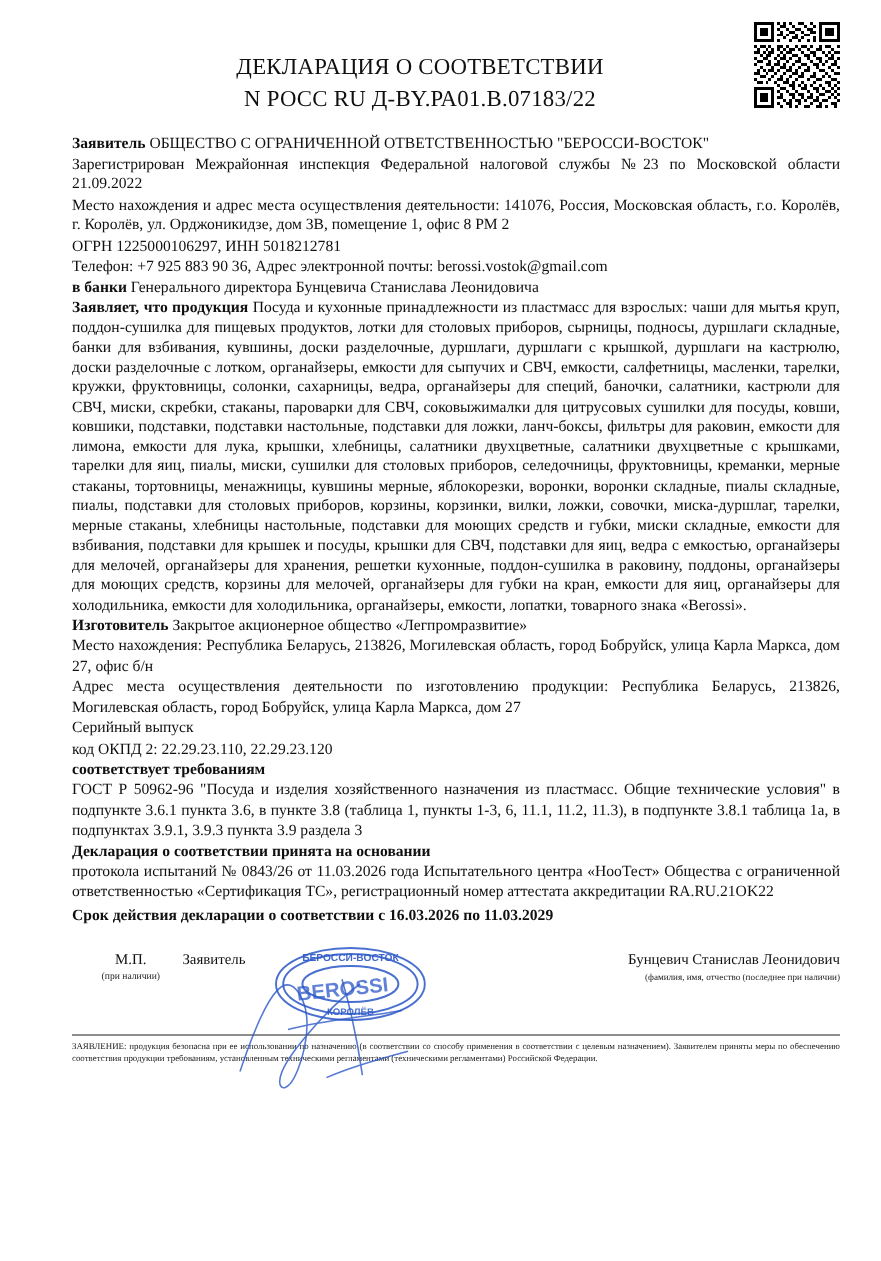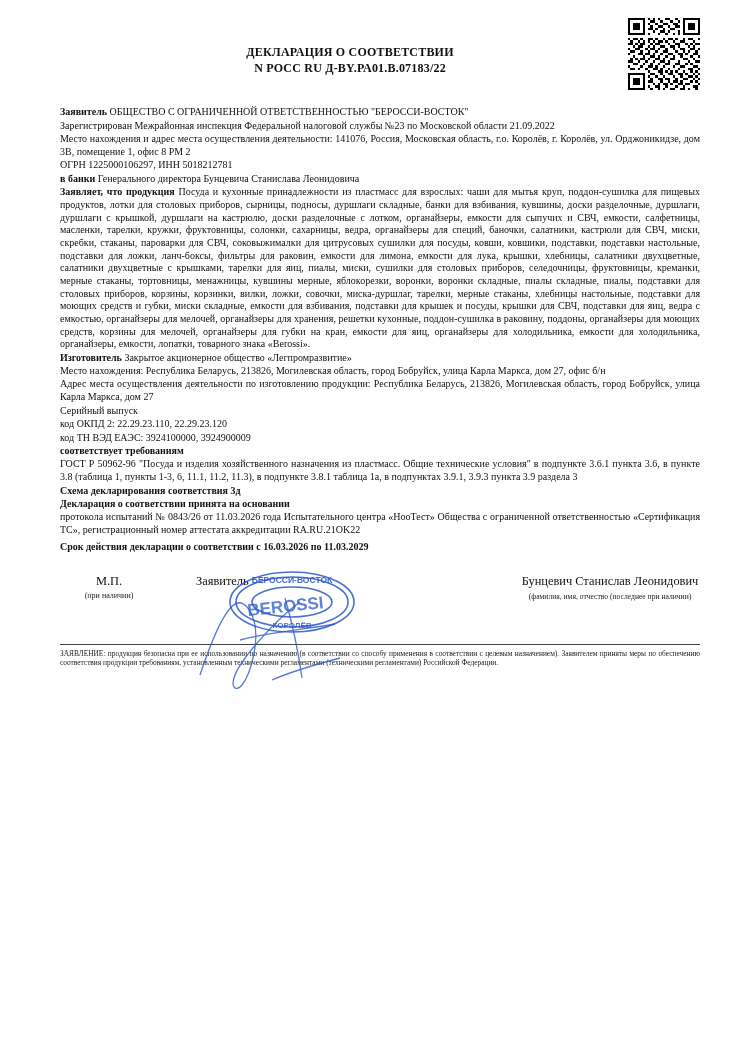--- a/index.html
+++ b/index.html
@@ -30,66 +30,65 @@
     height: 72px;
   }
   .qr svg { display: block; }
   .title-block {
     text-align: center;
     padding-top: 20px;
     padding-right: 80px;
     padding-left: 20px;
   }
   .title-line {
-    font-weight: bold;
-    font-size: 12px;
+    font-weight: normal;
+    font-size: 19px;
     letter-spacing: 0.2px;
     line-height: 1.35;
   }
   .body-block {
-    margin-top: 30px;
-    font-size: 10px;
+    margin-top: 16px;
+    font-size: 13px;
     line-height: 1.29;
     text-align: left;
   }
   .p { margin: 0 0 0.5px 0; }
   .b { font-weight: bold; }
   .just { text-align: justify; }
   .tight { line-height: 1.27; }
   .spacer-sm { height: 3px; }
   .sign-area {
     margin-top: 10px;
     position: relative;
     height: 64px;
   }
   .sign-row {
     display: flex;
     align-items: flex-start;
     font-size: 12.4px;
     margin-top: 20px;
-    gap: 44px;
   }
   .sign-mp {
     width: 86px;
     text-align: center;
     padding-left: 6px;
   }
   .sign-mp .small {
     font-size: 8px;
     color: #222;
     display: block;
     margin-top: 2px;
   }
   .sign-dec {
     width: 250px;
     position: relative;
   }
   .sign-name {
     flex: 1;
-    text-align: center;
+    text-align: right;
     padding-left: 30px;
   }
   .sign-name .small {
     font-size: 7.6px;
     display: block;
     margin-top: 3px;
     color: #222;
   }
   .hr {
     border: 0;
@@ -362,43 +361,42 @@
   <div class="body-block">
 
     <p class="p just"><span class="b">Заявитель</span><span> ОБЩЕСТВО С ОГРАНИЧЕННОЙ ОТВЕТСТВЕННОСТЬЮ "БЕРОССИ-ВОСТОК"</span></p>
 
     <p class="p just">Зарегистрирован Межрайонная инспекция Федеральной налоговой службы №23 по Московской области 21.09.2022</p>
 
     <p class="p just">Место нахождения и адрес места осуществления деятельности: 141076, Россия, Московская область, г.о. Королёв, г. Королёв, ул. Орджоникидзе, дом 3В, помещение 1, офис 8 РМ 2</p>
 
     <p class="p">ОГРН 1225000106297, ИНН 5018212781</p>
 
+    <p class="p">Телефон: +7 925 883 90 36, Адрес электронной почты: berossi.vostok@gmail.com</p>
 
     <p class="p"><span class="b">в банки</span><span> Генерального директора Бунцевича Станислава Леонидовича</span></p>
 
     <p class="p just tight"><span class="b">Заявляет, что продукция</span><span> Посуда и кухонные принадлежности из пластмасс для взрослых: чаши для мытья круп, поддон-сушилка для пищевых продуктов, лотки для столовых приборов, сырницы, подносы, дуршлаги складные, банки для взбивания, кувшины, доски разделочные, дуршлаги, дуршлаги с крышкой, дуршлаги на кастрюлю, доски разделочные с лотком, органайзеры, емкости для сыпучих и СВЧ, емкости, салфетницы, масленки, тарелки, кружки, фруктовницы, солонки, сахарницы, ведра, органайзеры для специй, баночки, салатники, кастрюли для СВЧ, миски, скребки, стаканы, пароварки для СВЧ, соковыжималки для цитрусовых сушилки для посуды, ковши, ковшики, подставки, подставки настольные, подставки для ложки, ланч-боксы, фильтры для раковин, емкости для лимона, емкости для лука, крышки, хлебницы, салатники двухцветные, салатники двухцветные с крышками, тарелки для яиц, пиалы, миски, сушилки для столовых приборов, селедочницы, фруктовницы, креманки, мерные стаканы, тортовницы, менажницы, кувшины мерные, яблокорезки, воронки, воронки складные, пиалы складные, пиалы, подставки для столовых приборов, корзины, корзинки, вилки, ложки, совочки, миска-дуршлаг, тарелки, мерные стаканы, хлебницы настольные, подставки для моющих средств и губки, миски складные, емкости для взбивания, подставки для крышек и посуды, крышки для СВЧ, подставки для яиц, ведра с емкостью, органайзеры для мелочей, органайзеры для хранения, решетки кухонные, поддон-сушилка в раковину, поддоны, органайзеры для моющих средств, корзины для мелочей, органайзеры для губки на кран, емкости для яиц, органайзеры для холодильника, емкости для холодильника, органайзеры, емкости, лопатки, товарного знака «Berossi».</span></p>
 
     <p class="p"><span class="b">Изготовитель</span><span> Закрытое акционерное общество «Легпромразвитие»</span></p>
 
     <p class="p just">Место нахождения: Республика Беларусь, 213826, Могилевская область, город Бобруйск, улица Карла Маркса, дом 27, офис б/н</p>
 
     <p class="p just">Адрес места осуществления деятельности по изготовлению продукции: Республика Беларусь, 213826, Могилевская область, город Бобруйск, улица Карла Маркса, дом 27</p>
 
 
     <p class="p">Серийный выпуск</p>
 
     <p class="p">код ОКПД 2: 22.29.23.110, 22.29.23.120</p>
 
-    <p class="p">код ТН ВЭД ЕАЭС: 3924100000, 3924900009</p>
 
     <p class="p b">соответствует требованиям</p>
 
     <p class="p just">ГОСТ Р 50962-96 "Посуда и изделия хозяйственного назначения из пластмасс. Общие технические условия" в подпункте 3.6.1 пункта 3.6, в пункте 3.8 (таблица 1, пункты 1-3, 6, 11.1, 11.2, 11.3), в подпункте 3.8.1 таблица 1а, в подпунктах 3.9.1, 3.9.3 пункта 3.9 раздела 3</p>
 
-    <p class="p b">Схема декларирования соответствия 3д</p>
 
     <p class="p b">Декларация о соответствии принята на основании</p>
 
     <p class="p just">протокола испытаний № 0843/26 от 11.03.2026 года Испытательного центра «НооТест» Общества с ограниченной ответственностью «Сертификация ТС», регистрационный номер аттестата аккредитации RA.RU.21OK22</p>
 
 
 
     <div class="spacer-sm"></div>
 
     <p class="p b">Срок действия декларации о соответствии с 16.03.2026 по 11.03.2029</p>

